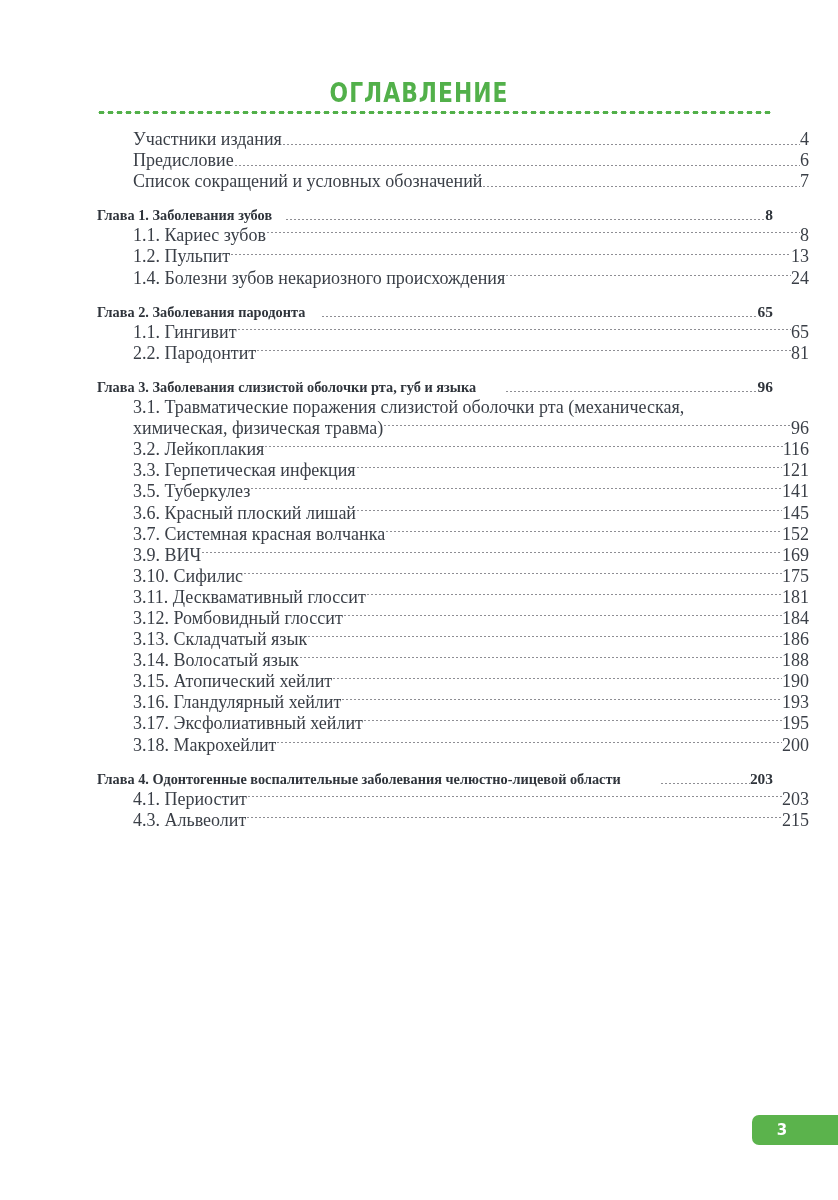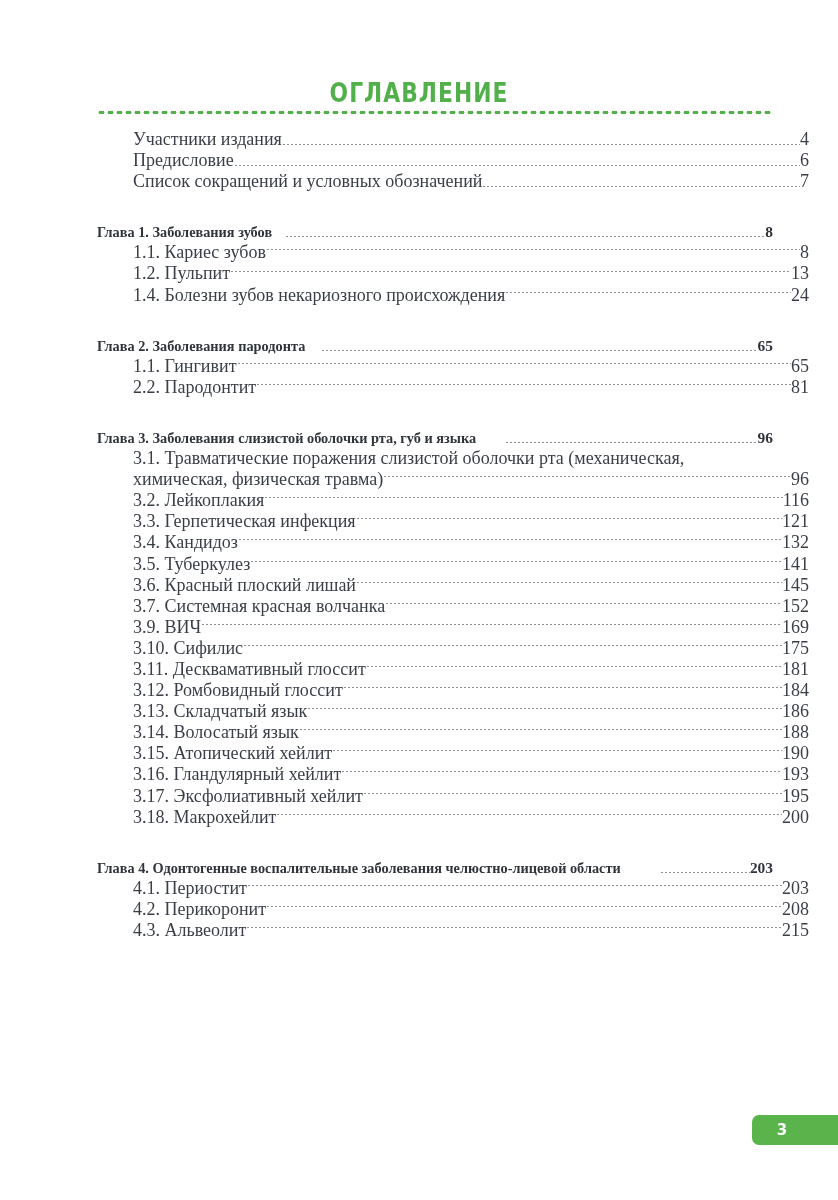--- a/index.html
+++ b/index.html
@@ -120,21 +120,21 @@
   .entry.wrap-first .label {
     white-space: normal;
   }
   .entry.wrap-cont {
     padding-left: 36px;
     align-items: center;
   }
 
   
   .gap-before {
-    margin-top: 29px;
+    margin-top: 12px;
   }
 
   
   .page-badge {
     position: absolute;
     right: 0;
     top: 1115px;
     width: 86px;
     height: 30px;
     background: #5bb34c;
@@ -230,25 +230,20 @@
         <span class="label">3.2. Лейкоплакия</span>
         <span class="leader"></span>
         <span class="page-no">116</span>
       </div>
       <div class="entry level-section">
         <span class="label">3.3. Герпетическая инфекция</span>
         <span class="leader"></span>
         <span class="page-no">121</span>
       </div>
       <div class="entry level-section">
-        <span class="label">3.4. Кандидоз</span>
-        <span class="leader"></span>
-        <span class="page-no">132</span>
-      </div>
-      <div class="entry level-section">
         <span class="label">3.5. Туберкулез</span>
         <span class="leader"></span>
         <span class="page-no">141</span>
       </div>
       <div class="entry level-section">
         <span class="label">3.6. Красный плоский лишай</span>
         <span class="leader"></span>
         <span class="page-no">145</span>
       </div>
       <div class="entry level-section">
@@ -308,25 +303,20 @@
       </div>
       <div class="entry level-chapter gap-before">
         <span class="label">Глава 4. Одонтогенные воспалительные заболевания челюстно-лицевой области</span>
         <span class="leader"></span>
         <span class="page-no">203</span>
       </div>
       <div class="entry level-section">
         <span class="label">4.1. Периостит</span>
         <span class="leader"></span>
         <span class="page-no">203</span>
-      </div>
-      <div class="entry level-section">
-        <span class="label">4.2. Перикоронит</span>
-        <span class="leader"></span>
-        <span class="page-no">208</span>
       </div>
       <div class="entry level-section">
         <span class="label">4.3. Альвеолит</span>
         <span class="leader"></span>
         <span class="page-no">215</span>
       </div>
     </div>
 
   <div class="page-badge">
     <span>3</span>

